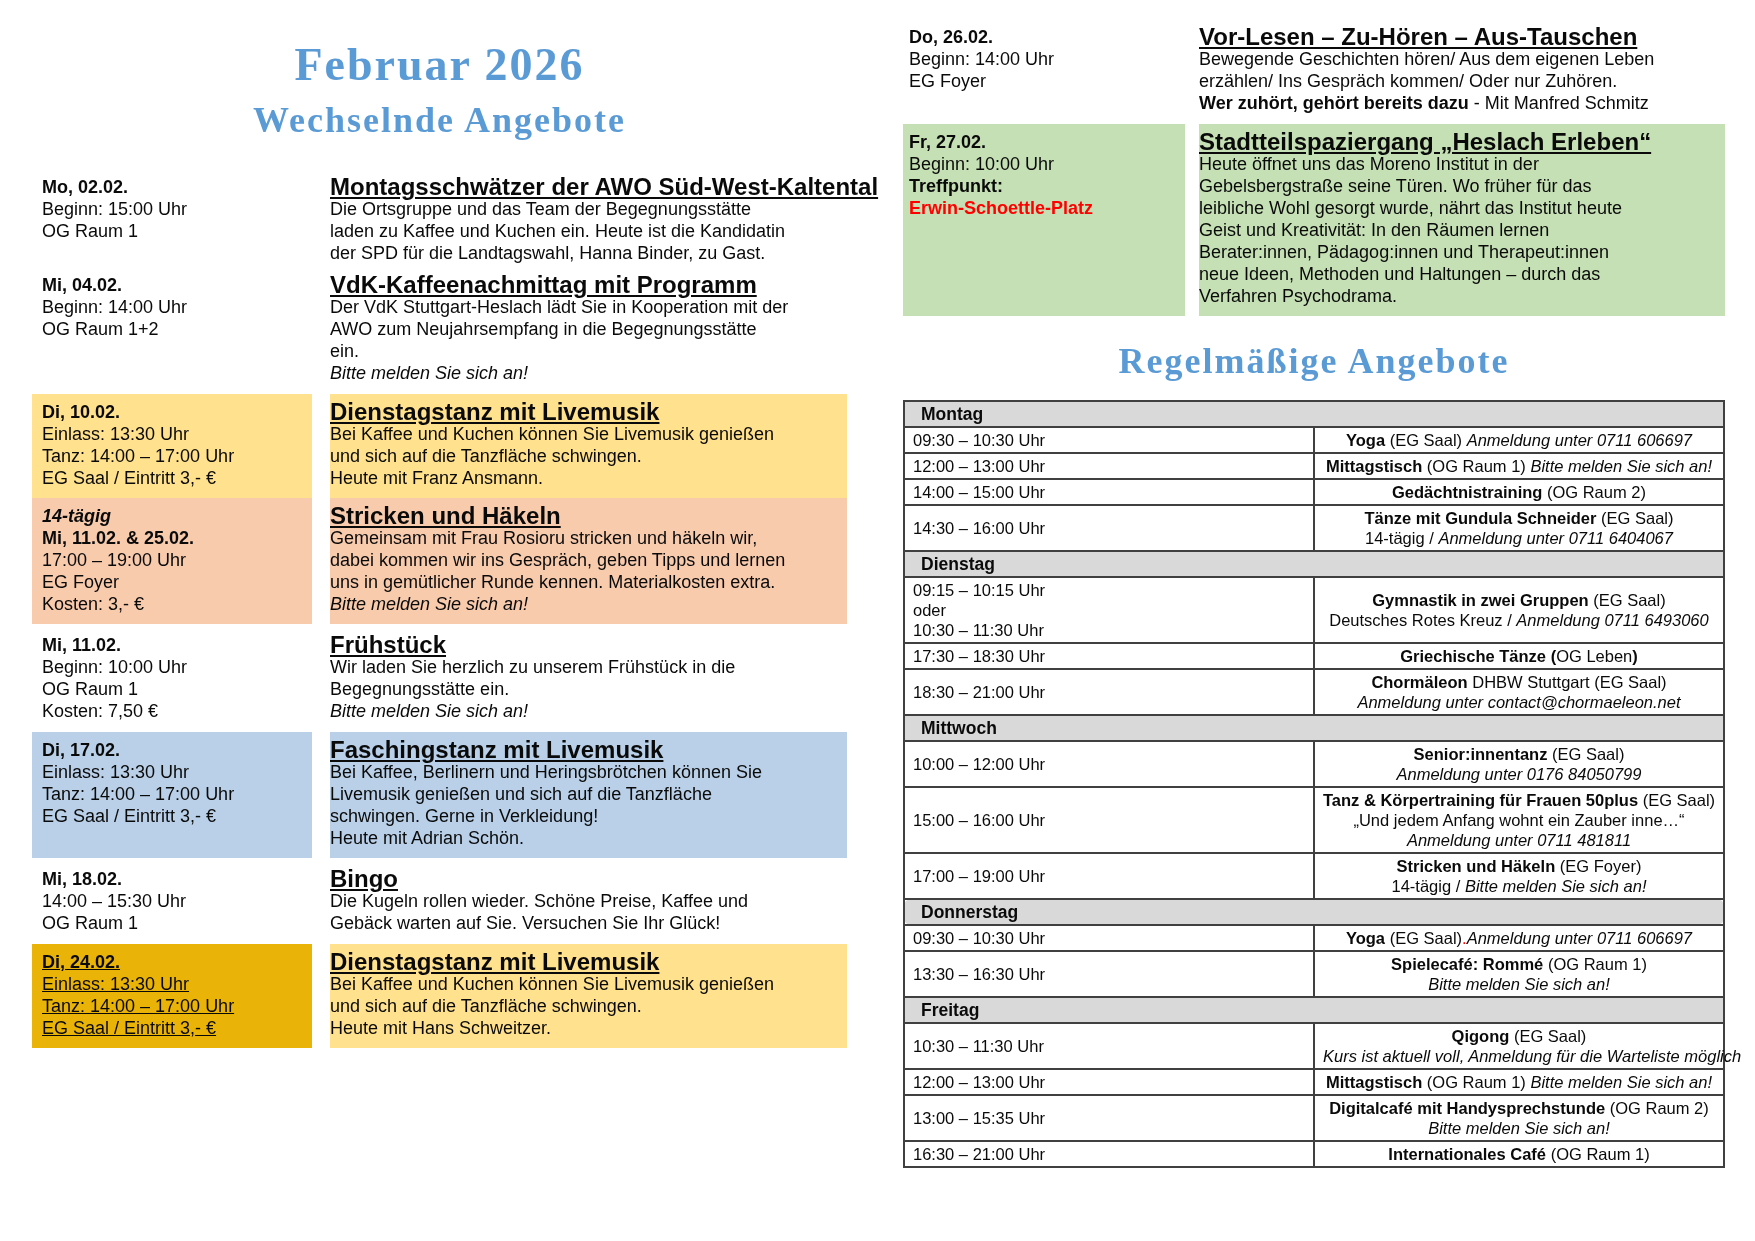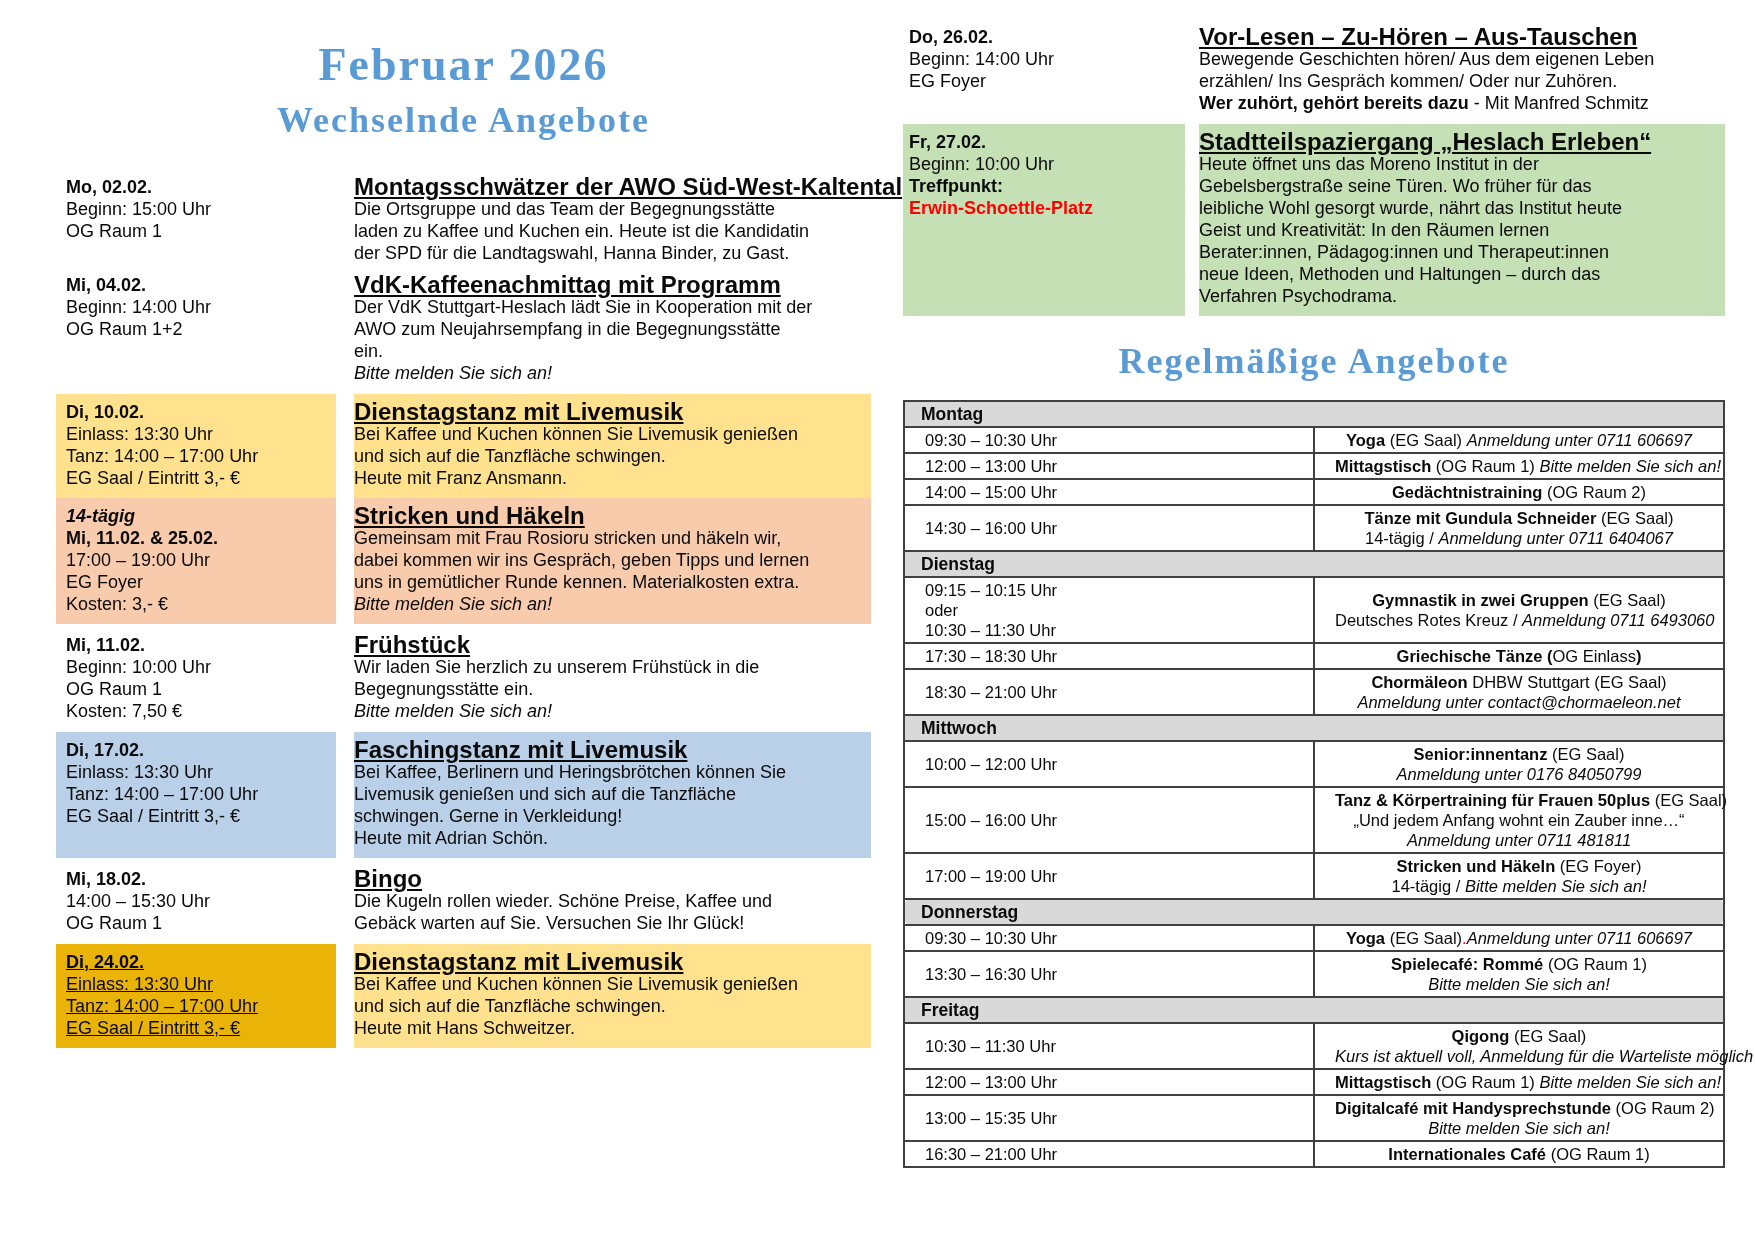--- a/index.html
+++ b/index.html
@@ -1,21 +1,21 @@
 <!DOCTYPE html>
 <html lang="de"><head>
 <meta charset="utf-8">
 <style>
   html,body{margin:0;padding:0;background:#ffffff;}
   .page{
     position:relative;width:1755px;height:1241px;background:#ffffff;
     font-family:"Liberation Sans",sans-serif;color:#0a0a0a;overflow:hidden;
   }
   
-  .left-col{position:absolute;left:56px;top:30px;width:815px;}
+  .left-col{position:absolute;left:32px;top:30px;width:815px;}
   .right-col{position:absolute;left:903px;top:26px;width:822px;}
 
   
   .script-title{
     font-family:cursive;color:#5b9bd5;text-align:center;
     letter-spacing:2px;font-weight:600;
   }
   .t1{font-size:46px;line-height:54px;margin-top:8px;}
   .t2{font-size:36px;line-height:48px;margin-top:4px;}
   .t3{font-size:36px;line-height:46px;margin-top:22px;}
@@ -35,21 +35,21 @@
   .line{font-size:18px;line-height:22px;white-space:nowrap;}
   .etitle{
     font-size:24px;line-height:22px;font-weight:bold;
     text-decoration:underline;white-space:nowrap;
   }
   .b{font-weight:bold;}
   .i{font-style:italic;}
 
   
   table.sched{border-collapse:collapse;margin-top:16px;width:100%;table-layout:fixed;}
-  .sched td{border:2px solid #404040;padding:2px 20px;vertical-align:middle;}
+  .sched td{border:2px solid #404040;padding:2px 8px;vertical-align:middle;}
   .sched td.day{font-weight:bold;font-size:17.5px;line-height:20px;padding:2px 16px;}
   .sched td.time{width:232px;}
   .sched td.content{text-align:center;}
   .sched .line{font-size:16.5px;line-height:20px;white-space:nowrap;}
 </style>
 </head>
 <body>
 
 <div class="page">
 
@@ -267,21 +267,21 @@
             <td class="content">
               <div class="line"><span class="b">Gymnastik in zwei Gruppen</span><span> (EG Saal)</span></div>
               <div class="line"><span>Deutsches Rotes Kreuz / </span><span class="i">Anmeldung 0711 6493060</span></div>
             </td>
           </tr>
           <tr>
             <td class="time">
               <div class="line">17:30 – 18:30 Uhr</div>
             </td>
             <td class="content">
-              <div class="line"><span class="b">Griechische Tänze (</span><span>OG Einlass</span><span class="b">)</span></div>
+              <div class="line"><span class="b">Griechische Tänze (</span><span>OG Leben</span><span class="b">)</span></div>
             </td>
           </tr>
           <tr>
             <td class="time">
               <div class="line">18:30 – 21:00 Uhr</div>
             </td>
             <td class="content">
               <div class="line"><span class="b">Chormäleon</span><span> DHBW Stuttgart (EG Saal)</span></div>
               <div class="line"><span class="i">Anmeldung unter contact@chormaeleon.net</span></div>
             </td>

